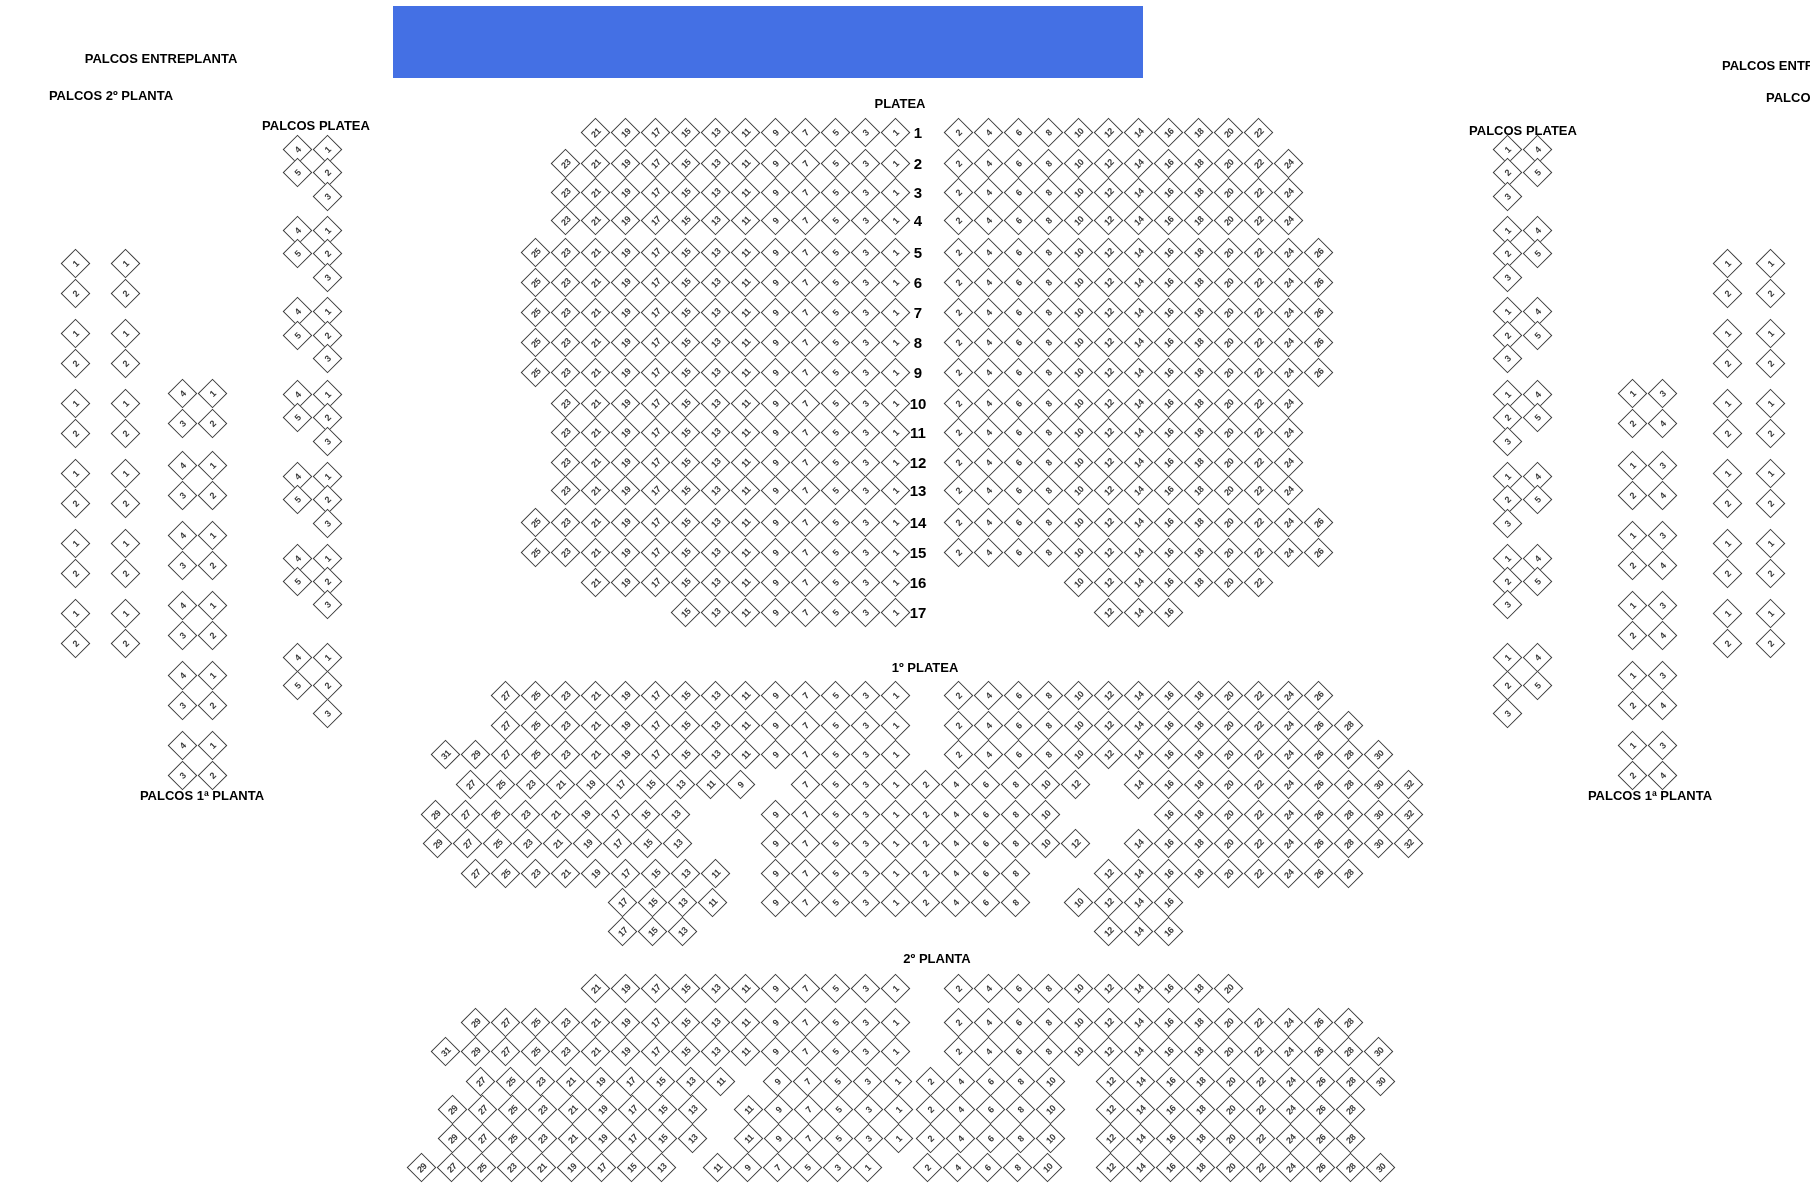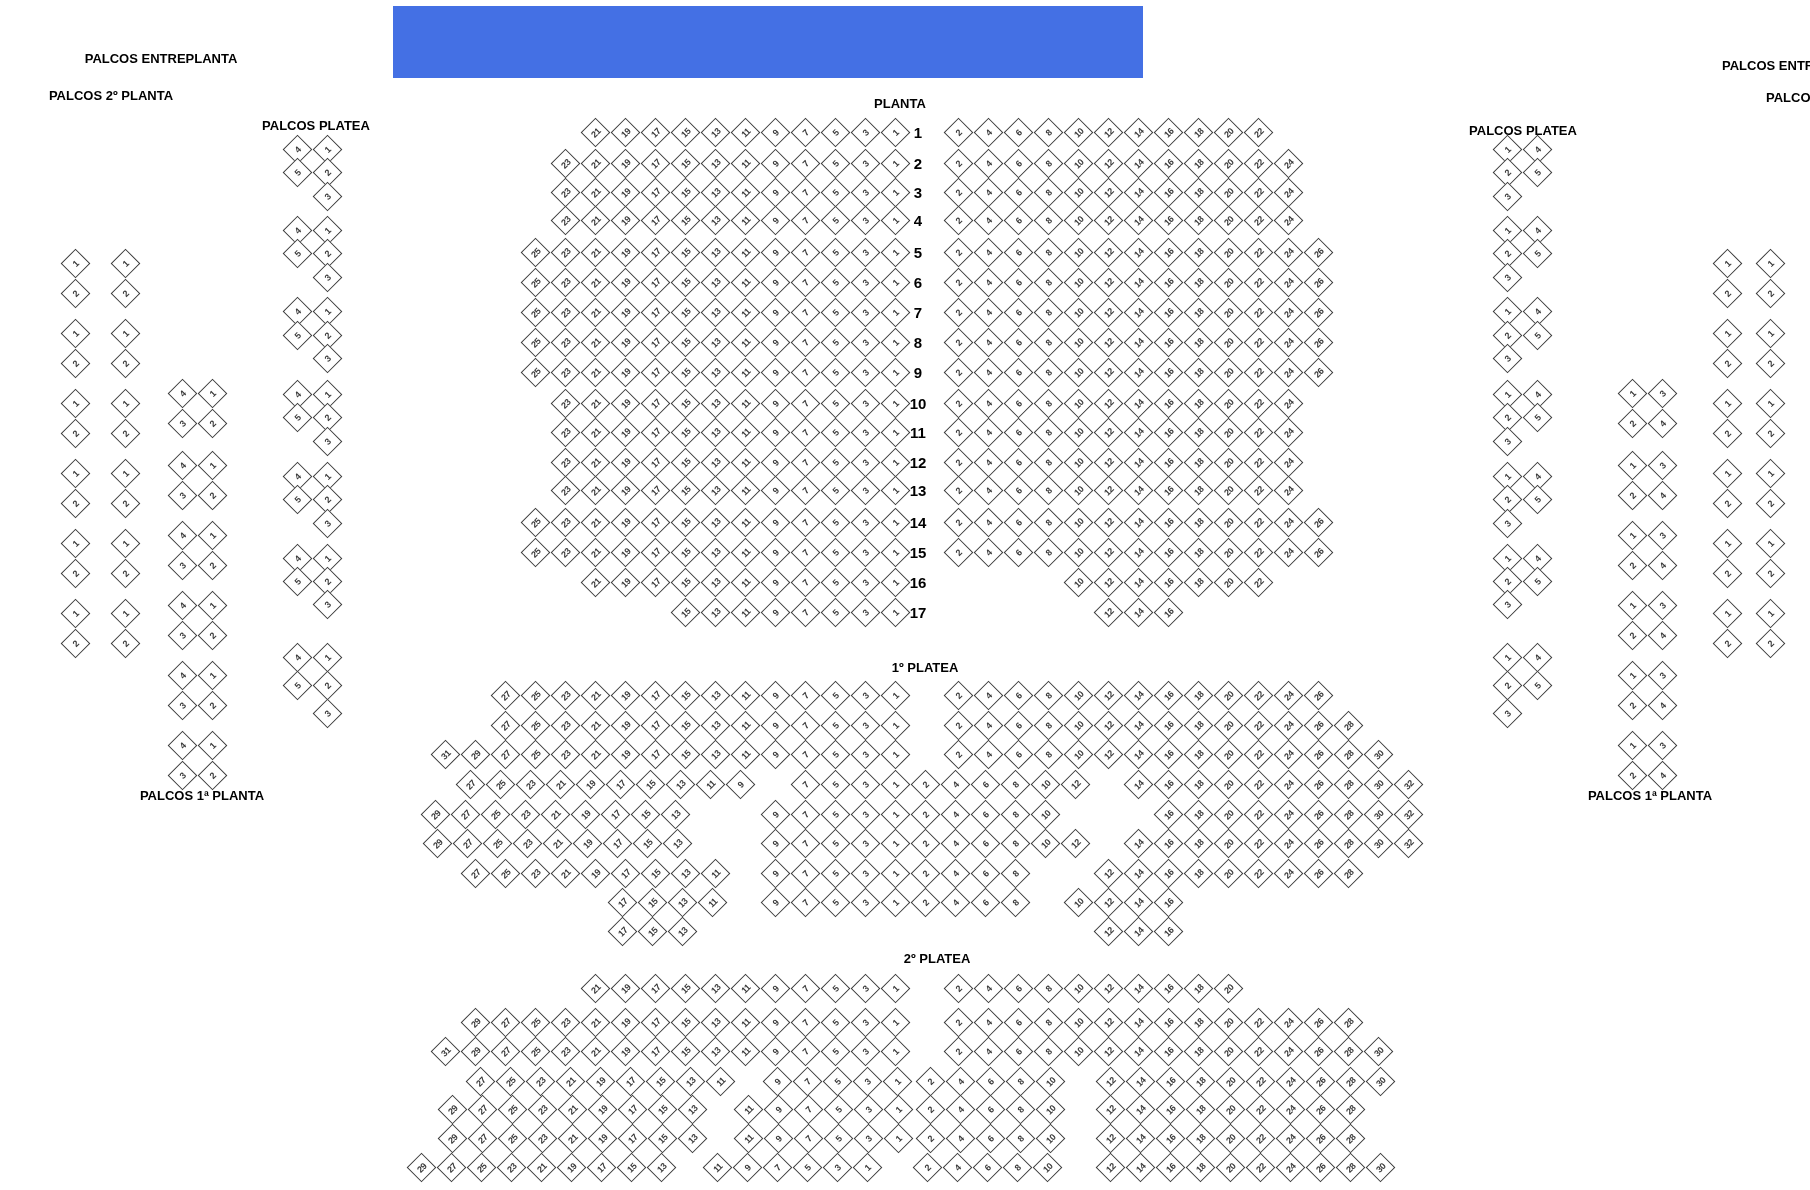--- a/index.html
+++ b/index.html
@@ -28,23 +28,23 @@
 </style>
 </head>
 <body>
 
 <div id="canvas">
   <div id="stage" style="background: rgb(68, 112, 228);"></div>
 
   <div class="lbl centered lbl-pel">PALCOS ENTREPLANTA</div>
   <div class="lbl centered lbl-p2l">PALCOS 2º PLANTA</div>
   <div class="lbl centered lbl-ppl">PALCOS PLATEA</div>
-  <div class="lbl centered lbl-platea">PLANTA</div>
+  <div class="lbl centered lbl-platea">PLATEA</div>
   <div class="lbl centered lbl-1p">1º PLATEA</div>
-  <div class="lbl centered lbl-2p">2º PLATEA</div>
+  <div class="lbl centered lbl-2p">2º PLANTA</div>
   <div class="lbl centered lbl-ppr">PALCOS PLATEA</div>
   <div class="lbl centered lbl-p1l">PALCOS 1ª PLANTA</div>
   <div class="lbl centered lbl-p1r">PALCOS 1ª PLANTA</div>
   <div class="lbl lbl-per">PALCOS ENTREPLANTA</div>
   <div class="lbl lbl-p2r">PALCOS 2º PLANTA</div>
 <div class="rownum" style="left: 918px; top: 132px;">1</div>
     <div class="seat" style="left: 584.5px; top: 121.5px;">
       <span>21</span>
     </div>
     <div class="seat" style="left: 614.5px; top: 121.5px;">

